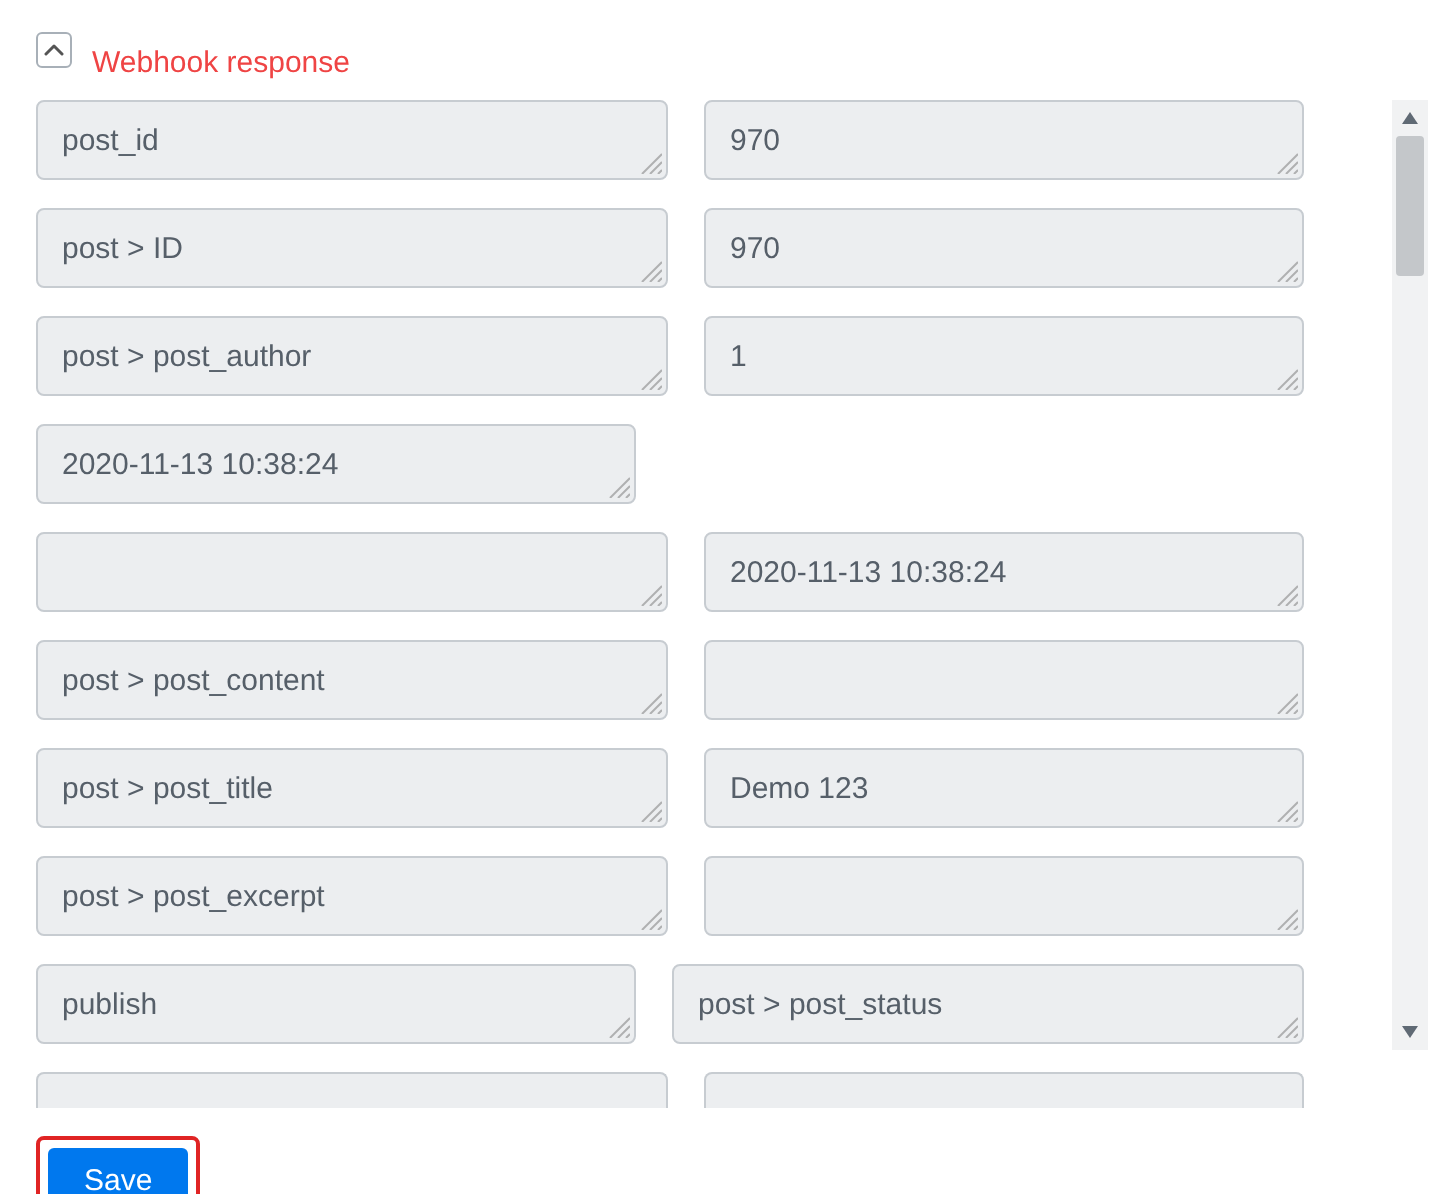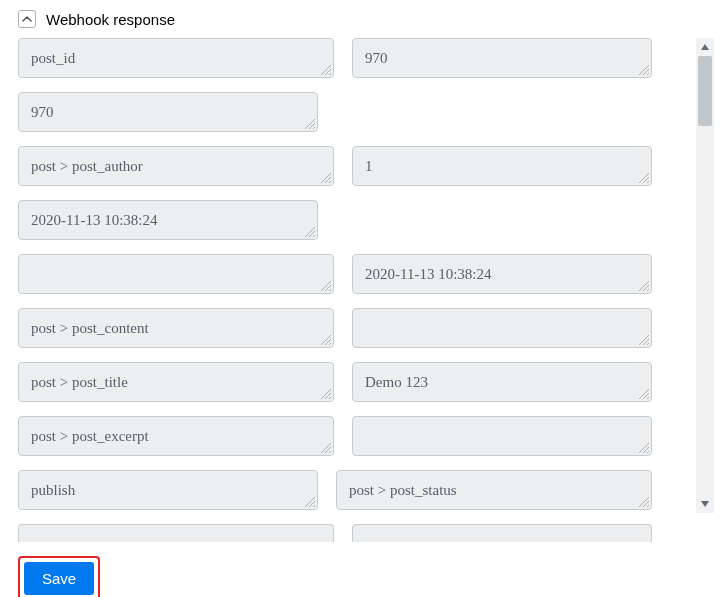--- a/index.html
+++ b/index.html
@@ -25,27 +25,27 @@
     border-radius: 3px;
     display: flex;
     align-items: center;
     justify-content: center;
     cursor: pointer;
     background: #fff;
   }
   .collapse-btn svg { display: block; }
   .section-title {
     font-size: 15px;
-    color: #000000;
+    color: #ef4444;
+    margin-top: 13px;
   }
   .scroll-area {
     position: relative;
     display: flex;
     gap: 8px;
-    font-family: Liberation Serif, serif;
   }
   .rows {
     flex: 1 1 auto;
   }
   .row {
     display: flex;
     gap: 18px;
     margin-bottom: 14px;
   }
   .cell {
@@ -156,20 +156,26 @@
           </div>
         <div class="cell value">
             <span>970</span>
             <svg class="grip" viewBox="0 0 12 12">
               <path d="M2 12 L12 2 M6 12 L12 6 M10 12 L12 10" stroke="#888" stroke-width="1"></path>
             </svg>
           </div>
       </div>
 
       <div class="row">
+        <div class="cell">
+            <span>post &gt; ID</span>
+            <svg class="grip" viewBox="0 0 12 12">
+              <path d="M2 12 L12 2 M6 12 L12 6 M10 12 L12 10" stroke="#888" stroke-width="1"></path>
+            </svg>
+          </div>
         <div class="cell value">
             <span>970</span>
             <svg class="grip" viewBox="0 0 12 12">
               <path d="M2 12 L12 2 M6 12 L12 6 M10 12 L12 10" stroke="#888" stroke-width="1"></path>
             </svg>
           </div>
       </div>
 
       <div class="row">
         <div class="cell">

